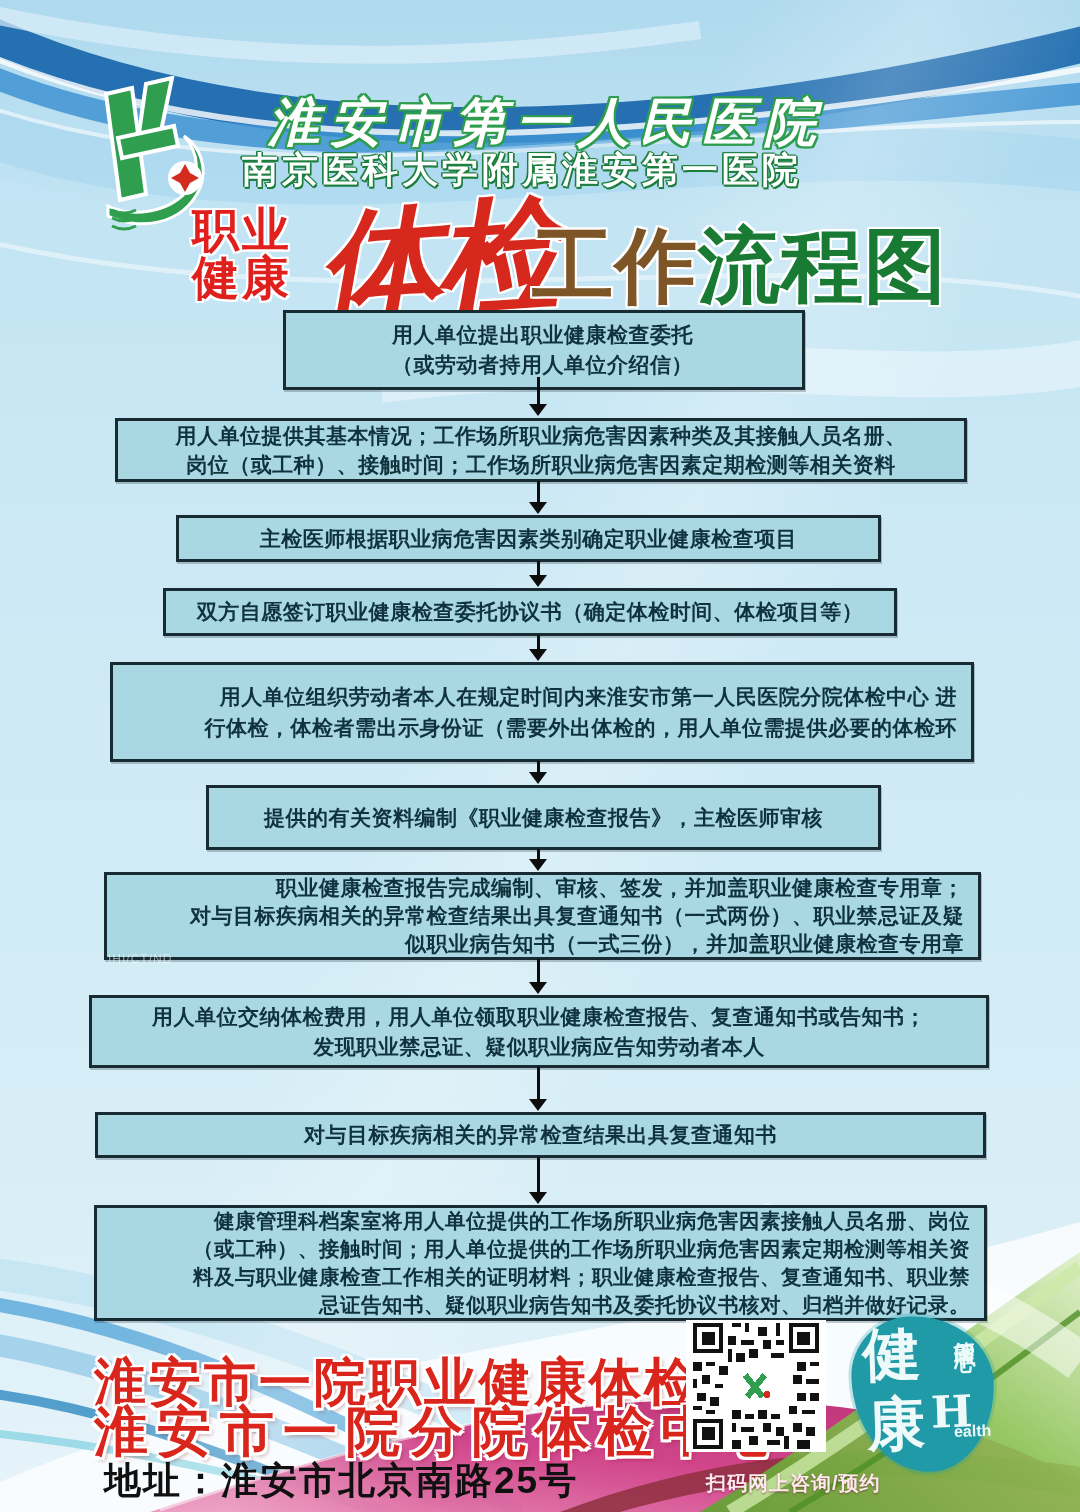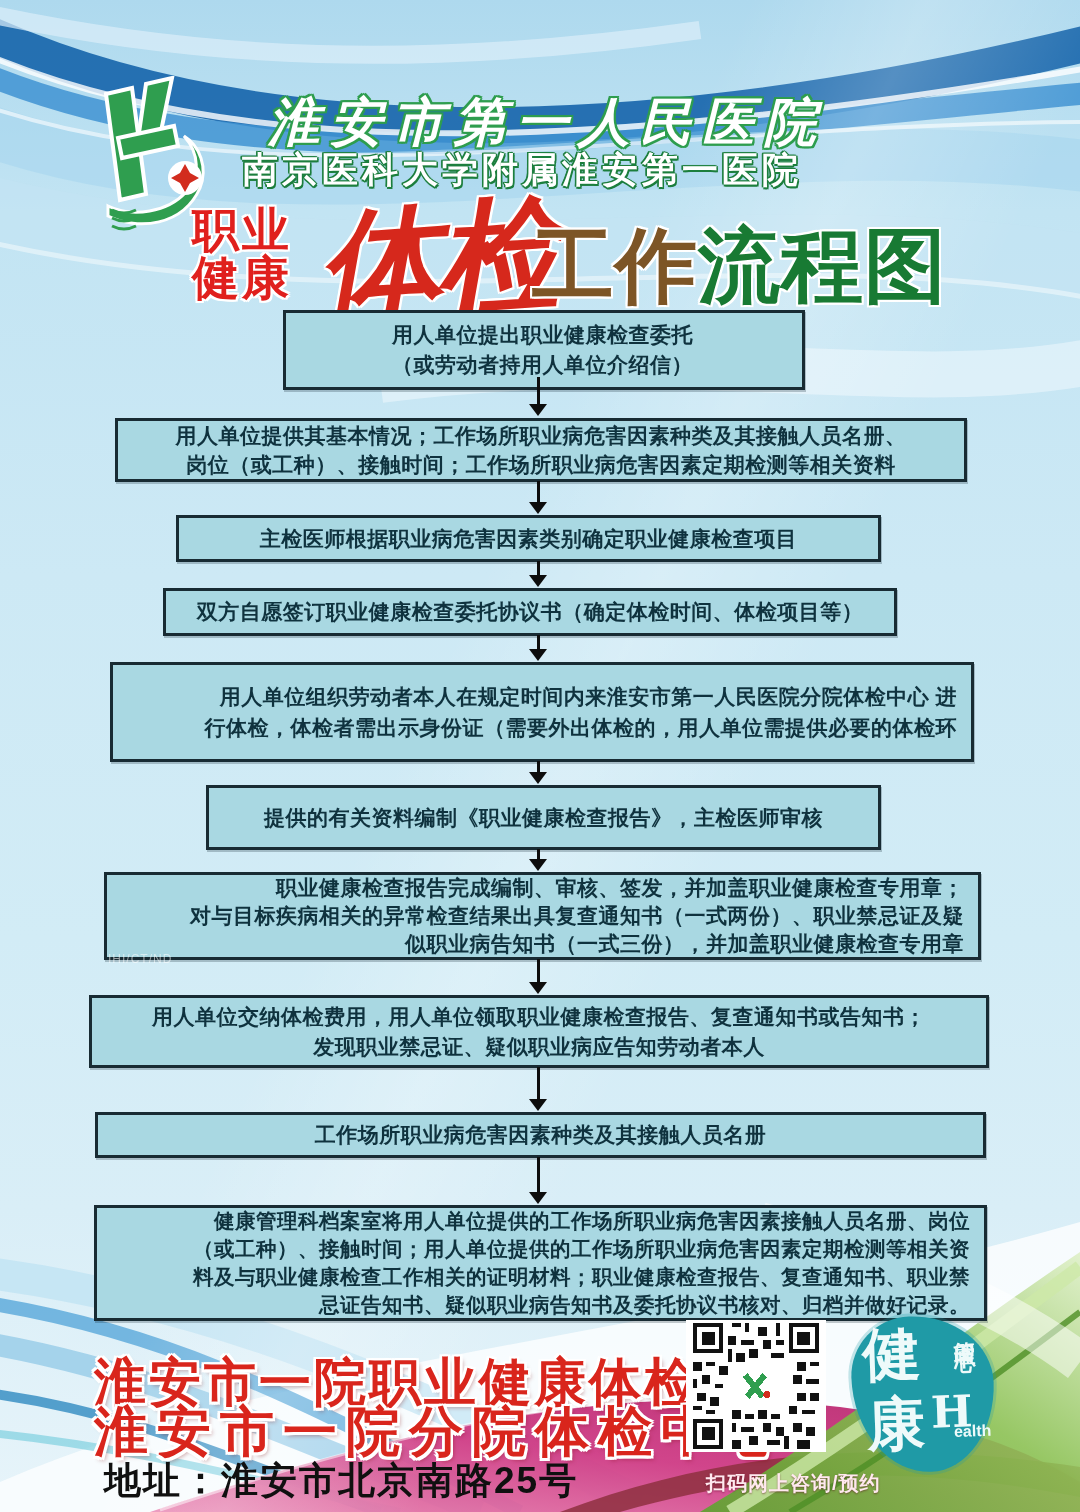--- a/index.html
+++ b/index.html
@@ -227,21 +227,21 @@
   <div class="fbox center b8">
     <div>用人单位交纳体检费用，用人单位领取职业健康检查报告、复查通知书或告知书；</div>
     <div>发现职业禁忌证、疑似职业病应告知劳动者本人</div>
   </div>
   <div class="arr a8">
       <div class="shaft"></div>
       <div class="head"></div>
     </div>
 
   <div class="fbox center b9">
-    <div>工作场所职业病危害因素种类及其接触人员名册</div>
+    <div>对与目标疾病相关的异常检查结果出具复查通知书</div>
   </div>
   <div class="arr a9">
       <div class="shaft"></div>
       <div class="head"></div>
     </div>
 
   <div class="fbox left b10">
     <div>健康管理科档案室将用人单位提供的工作场所职业病危害因素接触人员名册、岗位</div>
     <div>（或工种）、接触时间；用人单位提供的工作场所职业病危害因素定期检测等相关资</div>
     <div>料及与职业健康检查工作相关的证明材料；职业健康检查报告、复查通知书、职业禁</div>

